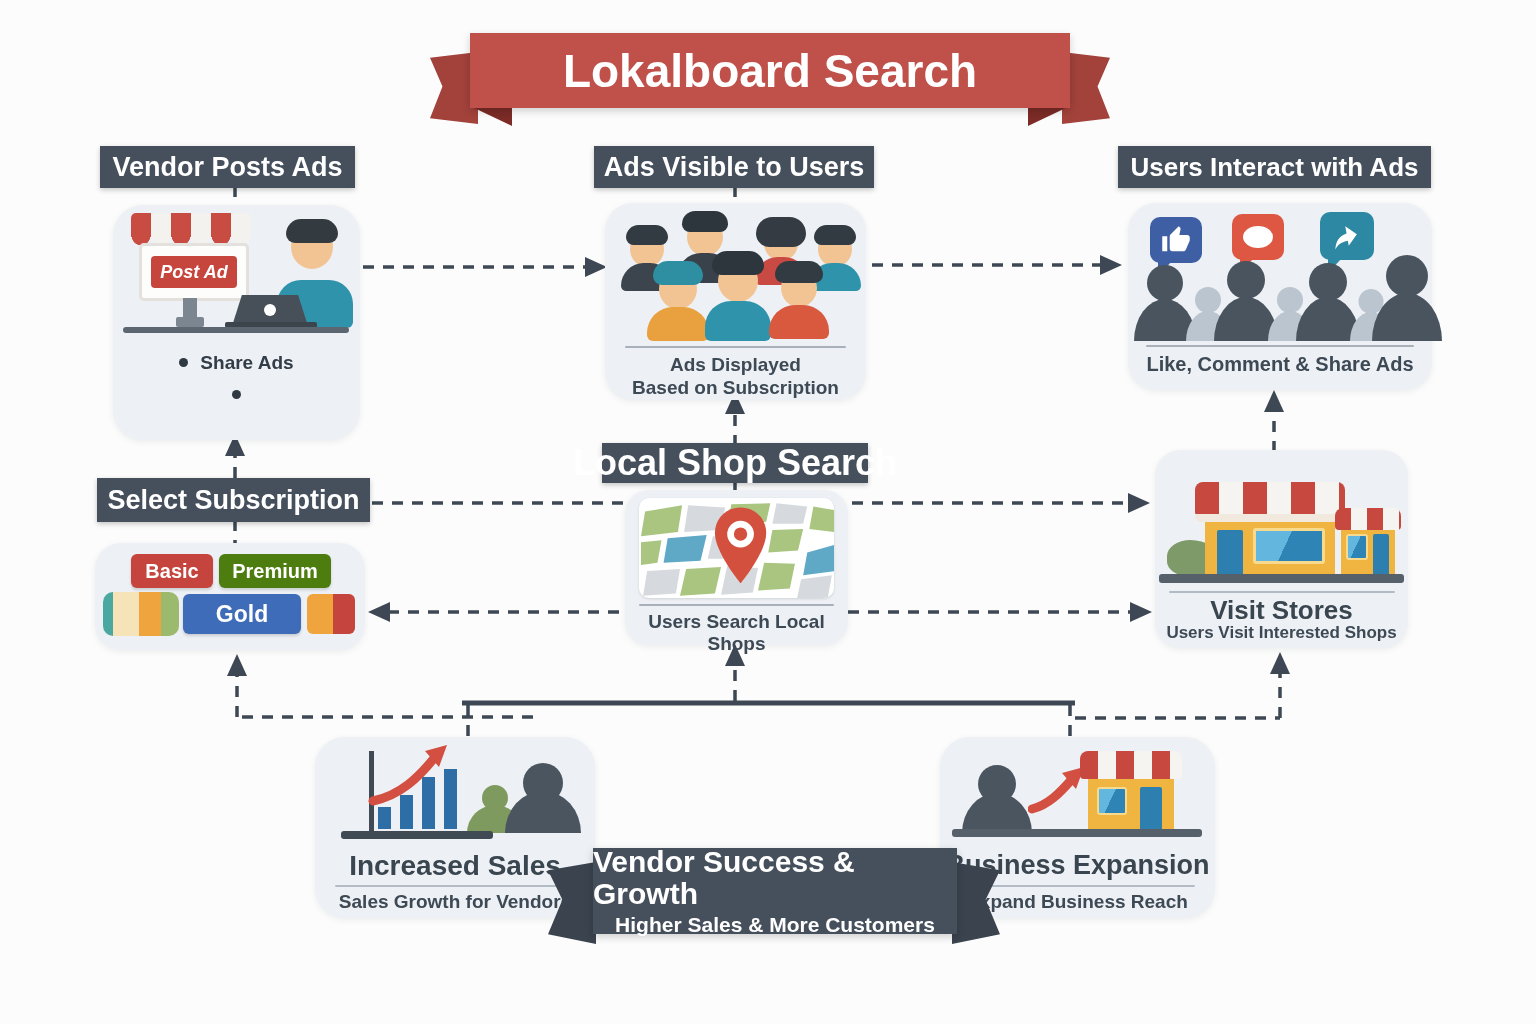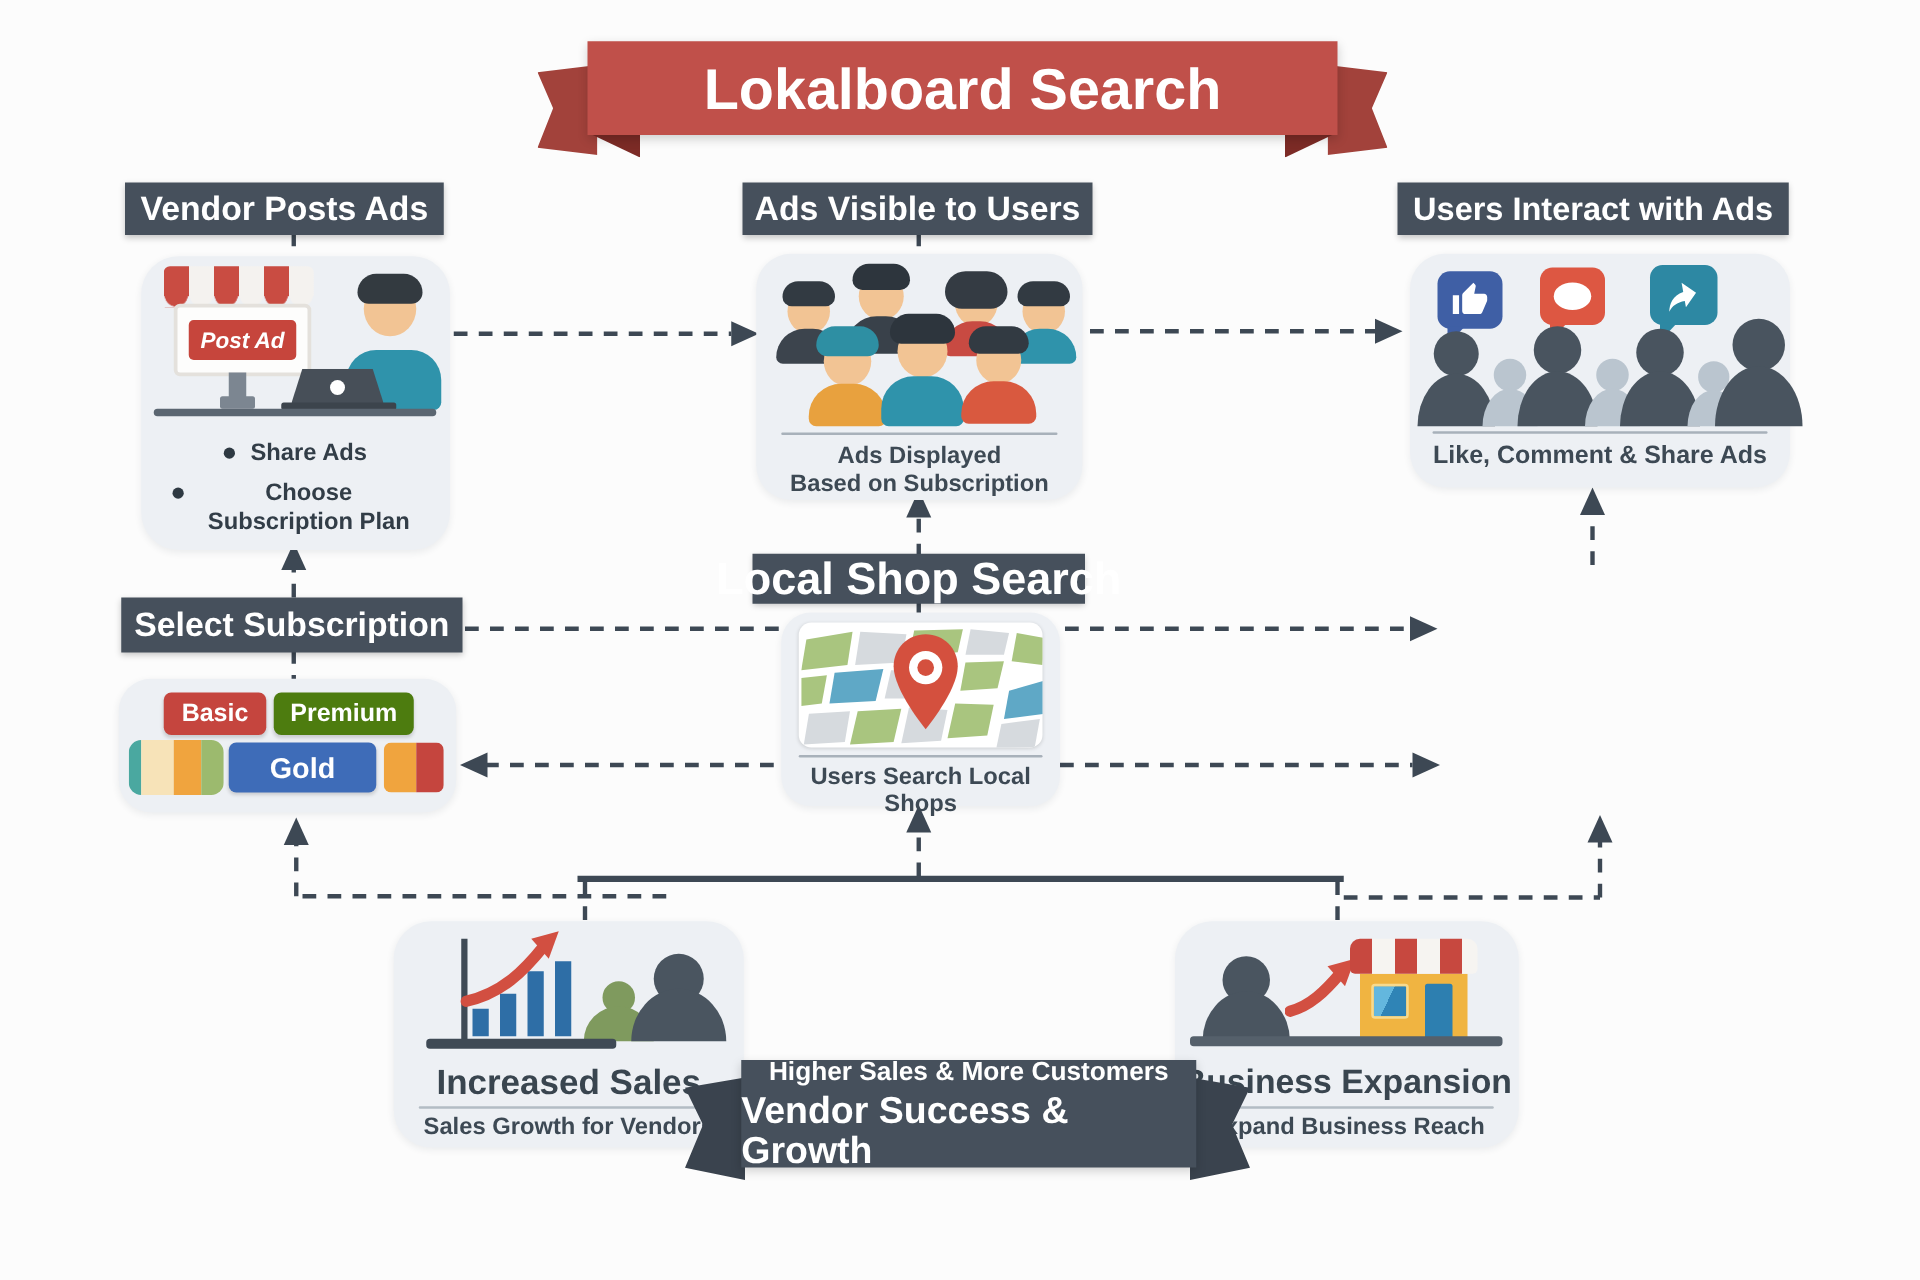--- a/index.html
+++ b/index.html
@@ -180,21 +180,20 @@
     </div>
     <div class="baseline" style="left:10px;top:122px;width:226px;height:6px;"></div>
 
     <div style="position:absolute;left:0;top:146px;width:100%;display:flex;flex-direction:column;gap:9px;align-items:center;">
       <div class="bullet-row" style="width:200px;">
         <span class="dot"></span>
         <span>Share Ads</span>
       </div>
       <div class="bullet-row" style="width:212px;">
         <span class="dot"></span>
-        <span style="text-align:center;max-width:176px;">Choose Subscription Plan</span>
       </div>
     </div>
   </div>
 
   <div class="card" style="left:605px;top:203px;width:261px;height:197px;border-radius:28px;">
     <div>
 
       <div class="pp" style="left:16px;top:22px;width:52px;height:66px;">
         <div class="hd" style="left:9px;top:6px;width:34px;height:36px;"></div>
         <div class="hr" style="left:5px;top:0;width:42px;height:20px;background:#323a42;"></div>
@@ -341,20 +340,40 @@
           <path d="M97 6C83 6 72 17 72 31C72 50 97 80 97 80C97 80 122 50 122 31C122 17 111 6 97 6Z" fill="#d4503e"></path>
           <circle cx="97" cy="32" r="13" fill="#ffffff"></circle>
           <circle cx="97" cy="32" r="6.5" fill="#d4503e"></circle>
         </g>
       </svg>
     </div>
     <div class="divider" style="left:14px;top:114px;width:195px;"></div>
     <div class="cap" style="top:121px;font-size:19px;">Users Search Local Shops</div>
   </div>
 
+  <div class="card" style="left:1155px;top:450px;width:253px;height:198px;border-radius:26px;">
+    <div class="bush" style="left:12px;top:90px;width:52px;height:36px;"></div>
+    <div style="position:absolute;left:50px;top:32px;width:130px;height:96px;">
+      <div class="store-body" style="left:0;top:36px;width:130px;height:60px;"></div>
+      <div class="store-awning" style="left:-10px;top:0;width:150px;height:34px;"></div>
+      <div style="position:absolute;left:-10px;top:32px;width:150px;height:8px;background:#f1e9de;border-radius:0 0 6px 6px;"></div>
+      <div class="store-door" style="left:12px;top:48px;width:26px;height:48px;"></div>
+      <div class="store-window" style="left:48px;top:46px;width:66px;height:30px;"></div>
+    </div>
+    <div style="position:absolute;left:186px;top:58px;width:54px;height:70px;">
+      <div class="store-body" style="left:0;top:18px;width:54px;height:52px;"></div>
+      <div class="store-awning" style="left:-6px;top:0;width:66px;height:22px;background:repeating-linear-gradient(90deg,#c7483f 0 16px,#f6f4f1 16px 32px);"></div>
+      <div class="store-window" style="left:5px;top:26px;width:18px;height:22px;border-width:2px;"></div>
+      <div class="store-door" style="left:32px;top:26px;width:16px;height:44px;"></div>
+    </div>
+    <div class="baseline" style="left:4px;top:124px;width:245px;height:9px;background:#55606b;"></div>
+    <div class="divider" style="left:14px;top:141px;width:226px;background:#b3bcc4;"></div>
+    <div class="cap" style="top:145px;font-size:26px;color:#39454f;">Visit Stores</div>
+    <div class="cap" style="top:173px;font-size:17px;">Users Visit Interested Shops</div>
+  </div>
 
   <div class="card" style="left:315px;top:737px;width:280px;height:181px;">
     <div>
       <div style="position:absolute;left:54px;top:14px;width:5px;height:82px;background:#3f4a55;"></div>
       <div style="position:absolute;left:63px;top:70px;width:13px;height:22px;background:#2e6ea6;"></div>
       <div style="position:absolute;left:85px;top:58px;width:13px;height:34px;background:#2e6ea6;"></div>
       <div style="position:absolute;left:107px;top:40px;width:13px;height:52px;background:#2e6ea6;"></div>
       <div style="position:absolute;left:129px;top:32px;width:13px;height:60px;background:#2e6ea6;"></div>
       <svg width="92" height="66" viewBox="0 0 92 66" style="position:absolute;left:52px;top:6px;">
         <path d="M6,58 C34,52 52,34 68,14" stroke="#d24f41" stroke-width="9" fill="none" stroke-linecap="round"></path>
@@ -394,17 +413,17 @@
     <div class="cap" style="top:113px;font-size:27px;color:#39454f;">Business Expansion</div>
     <div class="divider" style="left:20px;top:148px;width:235px;background:#b3bcc4;"></div>
     <div class="cap" style="top:154px;font-size:19px;">Expand Business Reach</div>
   </div>
 
   <div class="ribbon-tail" style="left:548px;top:862px;width:48px;height:82px;background:#3a434e;
               clip-path:polygon(100% 0,100% 100%,0 88%,30% 46%,0 10%);"></div>
   <div class="ribbon-tail" style="left:952px;top:862px;width:48px;height:82px;background:#3a434e;
               clip-path:polygon(0 0,0 100%,100% 88%,70% 46%,100% 10%);"></div>
   <div class="ribbon-band" style="left:593px;top:848px;width:364px;height:86px;background:#46505c;flex-direction:column;gap:3px;z-index:4;">
+    <div style="font-size:30px;line-height:32px;">Vendor Success &amp; Growth</div>
     <div style="font-size:21px;line-height:24px;">Higher Sales &amp; More Customers</div>
-    <div style="font-size:30px;line-height:32px;">Vendor Success &amp; Growth</div>
   </div>
 
 </div>
 
 </body></html>

